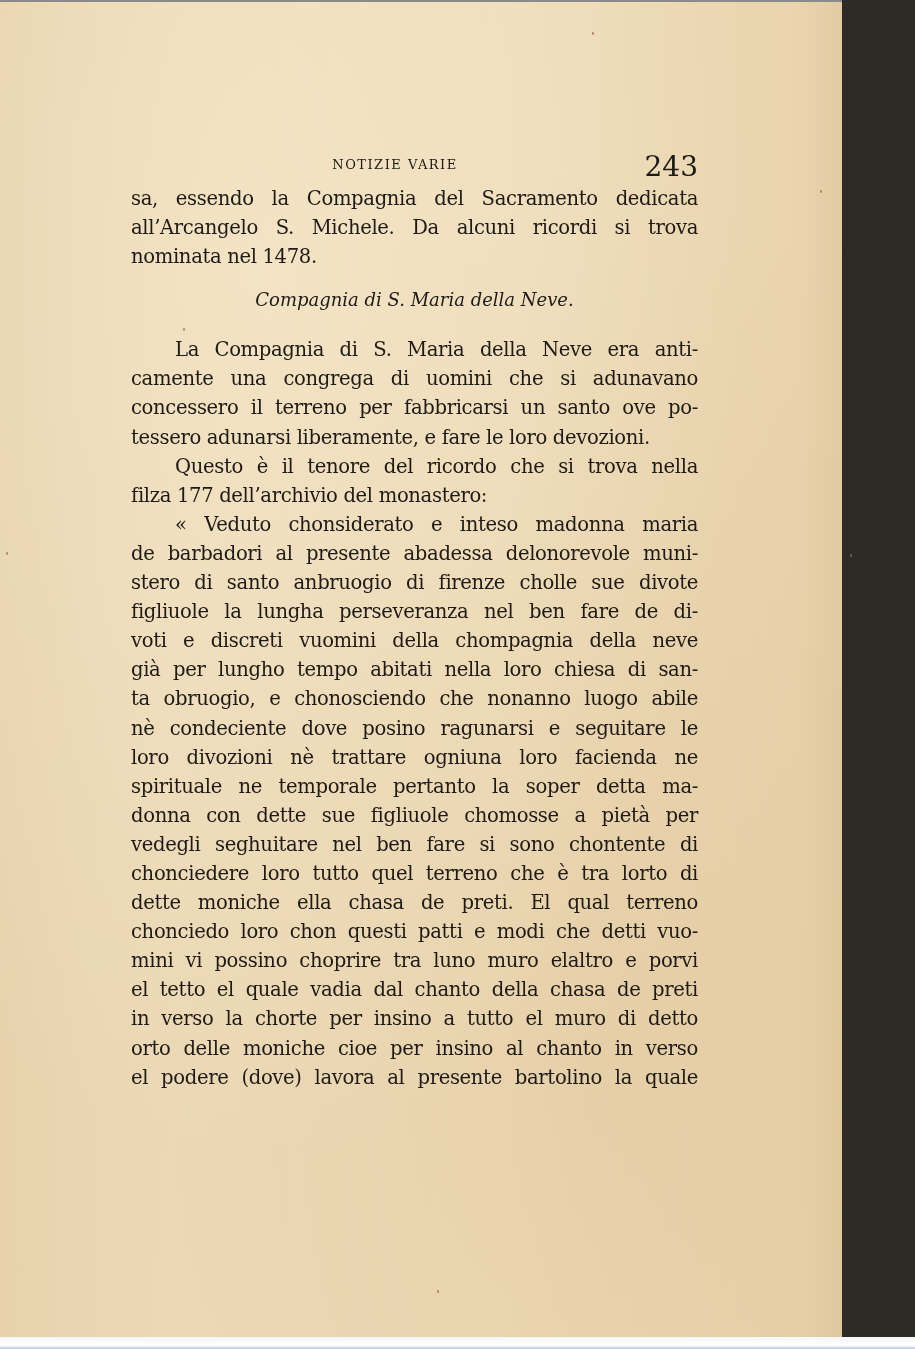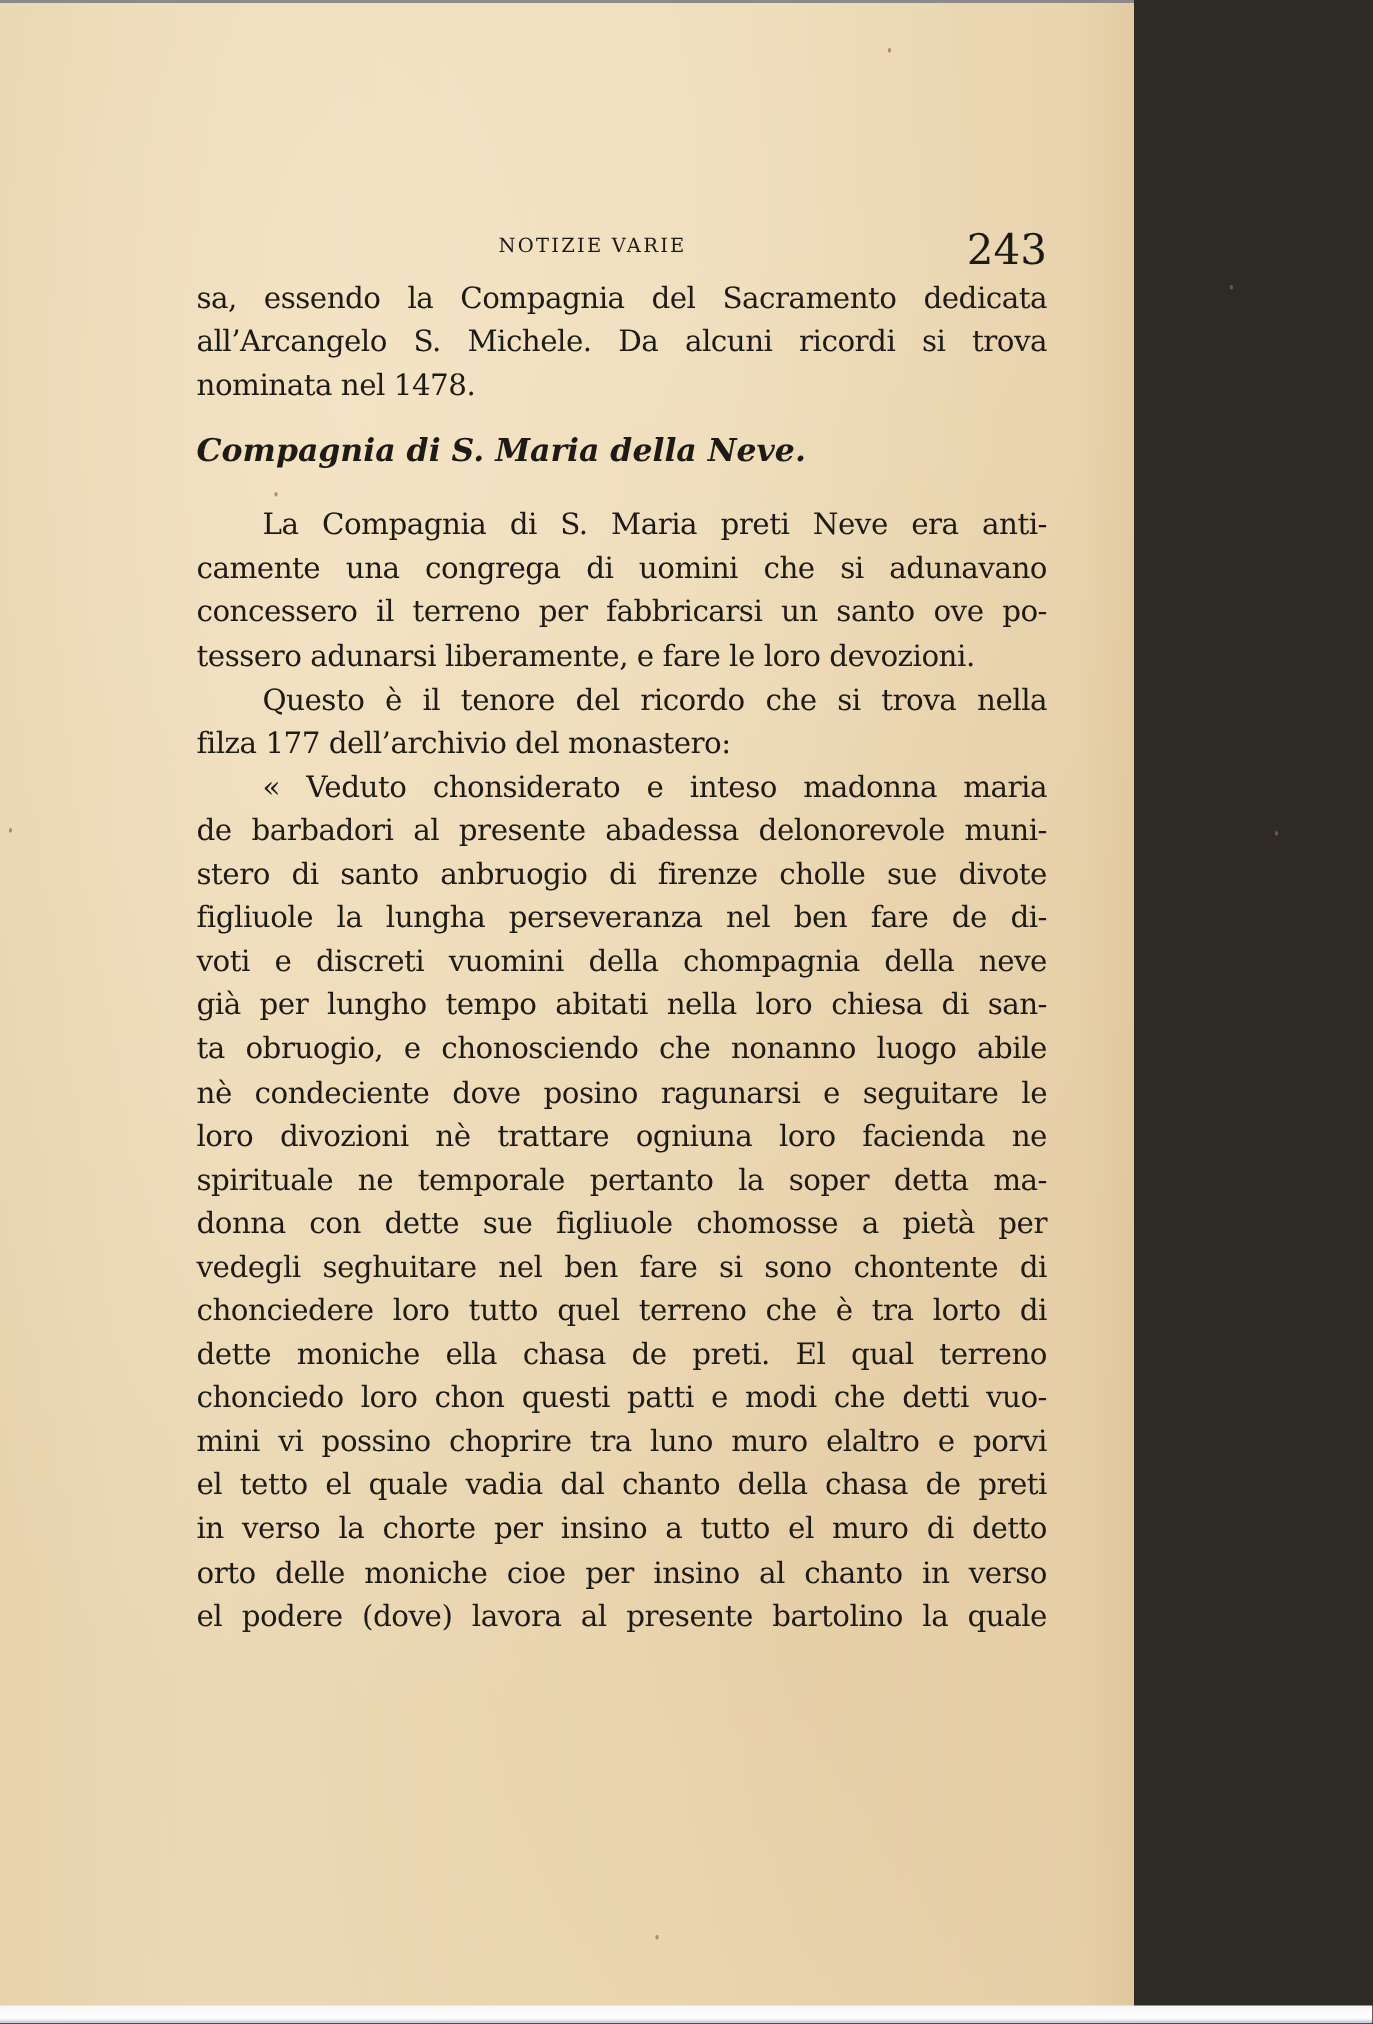--- a/index.html
+++ b/index.html
@@ -10,21 +10,21 @@
       width: 915px;
       height: 1349px;
       position: relative;
       overflow: hidden;
       background: #2e2a26;
     }
     .page {
       position: absolute;
       left: 0;
       top: 0;
-      width: 756px;
+      width: 842px;
       height: 1340px;
       background:
         radial-gradient(ellipse at 30% 20%, rgba(255,245,220,0.35), rgba(255,245,220,0) 60%),
         radial-gradient(ellipse at 70% 80%, rgba(200,160,100,0.18), rgba(200,160,100,0) 60%),
         linear-gradient(90deg, #e7d2ad 0%, #ecd9b6 20%, #eedcba 60%, #e9d4ae 95%, #e2cba2 100%);
       border-bottom: 3px solid #dfe6f0;
       box-shadow: inset 0 2px 0 #8a8a8a;
     }
     .page-bottom-edge {
       position: absolute;
@@ -80,27 +80,27 @@
       overflow: visible;
     }
     .line.last {
       text-align-last: left;
     }
     .line.indent {
       padding-left: 44px;
     }
     .section-heading {
       display: block;
+      text-align: center;
       font-style: italic;
-      font-size: 21px;
+      font-size: 18px;
       margin-top: 14px;
       margin-bottom: 20px;
       height: 30px;
       letter-spacing: 0;
-      font-weight: bold;
     }
     .fleck {
       position: absolute;
       width: 2px;
       height: 3px;
       background: #9c6a3a;
       border-radius: 1px;
       opacity: 0.7;
     }
   </style>
@@ -114,21 +114,21 @@
     <span class="page-number">243</span>
   </div>
 
   <div class="text-block">
     <span class="line">sa, essendo la Compagnia del Sacramento dedicata</span>
     <span class="line">all’Arcangelo S. Michele. Da alcuni ricordi si trova</span>
     <span class="line last">nominata nel 1478.</span>
 
     <span class="section-heading">Compagnia di S. Maria della Neve.</span>
 
-    <span class="line indent">La Compagnia di S. Maria preti Neve era anti-</span>
+    <span class="line indent">La Compagnia di S. Maria della Neve era anti-</span>
     <span class="line">camente una congrega di uomini che si adunavano</span>
     <span class="line">concessero il terreno per fabbricarsi un santo ove po-</span>
     <span class="line last">tessero adunarsi liberamente, e fare le loro devozioni.</span>
 
     <span class="line indent">Questo è il tenore del ricordo che si trova nella</span>
     <span class="line last">filza 177 dell’archivio del monastero:</span>
 
     <span class="line indent">« Veduto chonsiderato e inteso madonna maria</span>
     <span class="line">de barbadori al presente abadessa delonorevole muni-</span>
     <span class="line">stero di santo anbruogio di firenze cholle sue divote</span>

